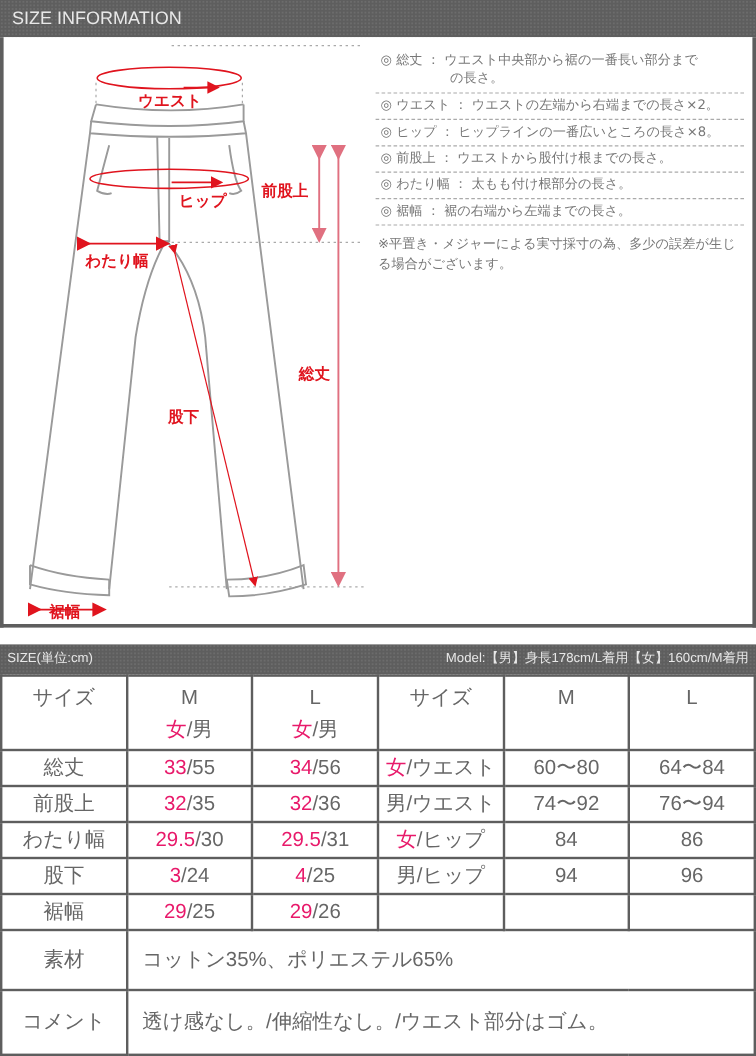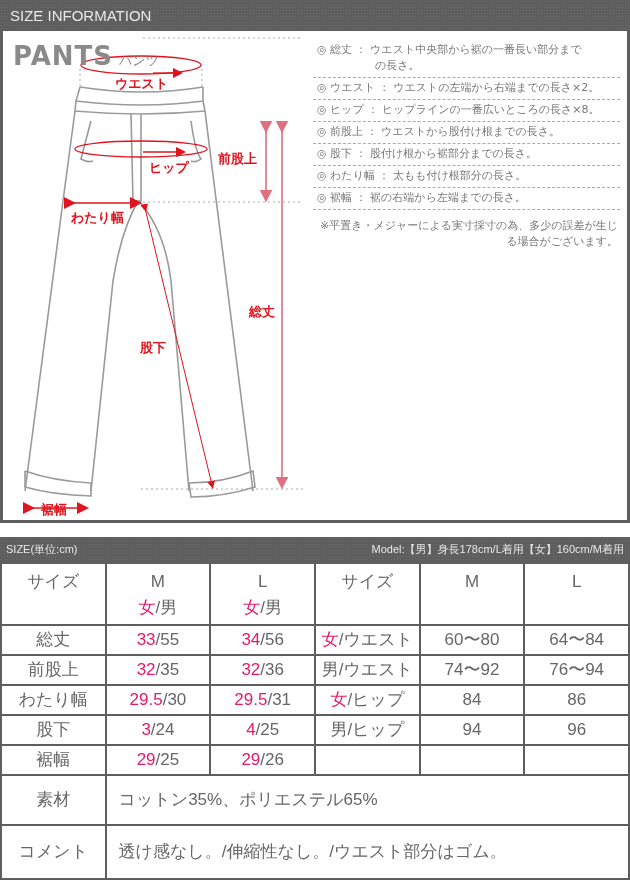--- a/index.html
+++ b/index.html
@@ -21,21 +21,21 @@
     background: #fff;
   }
   .pants-title { position: absolute; left: 10px; top: 10px; display: flex; align-items: baseline; }
   .pants-title .big { font-family: "DejaVu Sans", sans-serif; font-weight: bold; font-size: 26px; color: #8a8a8a; letter-spacing: 1px; }
   .pants-title .small { font-size: 13px; color: #888; margin-left: 6px; }
   .diagram { position: absolute; left: 0; top: 0; width: 310px; height: 490px; }
   .lbl { position: absolute; color: #e0141e; font-size: 13px; font-weight: bold; }
   .desc { position: absolute; left: 310px; top: 9px; width: 307px; font-size: 11px; color: #777; }
   .desc-item { border-bottom: 1px dashed #aaa; padding: 2px 4px 3px 4px; line-height: 16px; }
   .desc-item .cont { padding-left: 58px; display: block; font-family: Liberation Mono, monospace; }
-  .note { font-size: 11px; color: #777; line-height: 16px; padding: 8px 2px 0 2px; text-align: right; }
+  .note { font-size: 11px; color: #777; line-height: 16px; padding: 8px 2px 0 2px; }
   table.size { position: absolute; left: 0; top: 562px; width: 630px; border-collapse: collapse; }
   table.size td { border: 3px solid #5e5e5e; text-align: center; font-size: 17px; color: #666; padding: 0; height: 30px; line-height: 26px; font-family: "Liberation Sans", "DejaVu Sans", sans-serif; }
   .pink { color: #e8196a; }
   .hdr td { height: 62px !important; vertical-align: top; padding-top: 5px !important; line-height: 26px; }
   .wide td.val { text-align: left; padding-left: 12px !important; }
   .wide1 td { height: 50px !important; }
   .wide2 td { height: 54px !important; }
   table.size td { border-width: 2px; }
 </style>
 </head>
@@ -95,24 +95,20 @@
       <line x1="263" y1="96" x2="263" y2="165" stroke="#e07080" stroke-width="1.6" marker-start="url(#ahp)" marker-end="url(#ahp)"></line>
 
       <line x1="279" y1="96" x2="279" y2="452" stroke="#e07080" stroke-width="1.6" marker-start="url(#ahp)" marker-end="url(#ahp)"></line>
 
       <line x1="67" y1="172" x2="133" y2="172" stroke="#e0141e" stroke-width="1.5" marker-start="url(#ah)" marker-end="url(#ah)"></line>
 
       <line x1="142" y1="177" x2="209" y2="454" stroke="#e0141e" stroke-width="1" marker-start="url(#ah)" marker-end="url(#ah)"></line>
 
       <line x1="26" y1="477" x2="80" y2="477" stroke="#e0141e" stroke-width="1.5" marker-start="url(#ah)" marker-end="url(#ah)"></line>
     </svg>
-    <div class="pants-title">
-      <span class="big">PANTS</span>
-      <span class="small">パンツ</span>
-    </div>
     <span class="lbl" style="left:112px;top:44px;">ウエスト</span>
     <span class="lbl" style="left:146px;top:128px;">ヒップ</span>
     <span class="lbl" style="left:215px;top:119px;">前股上</span>
     <span class="lbl" style="left:68px;top:178px;">わたり幅</span>
     <span class="lbl" style="left:137px;top:308px;">股下</span>
     <span class="lbl" style="left:246px;top:272px;">総丈</span>
     <span class="lbl" style="left:38px;top:470px;">裾幅</span>
   </div>
 
   <div class="desc">
@@ -121,23 +117,20 @@
       <span class="cont">の長さ。</span>
     </div>
     <div class="desc-item">
       <span>◎</span> <span>ウエスト</span> ： <span>ウエストの左端から右端までの長さ×2。</span>
     </div>
     <div class="desc-item">
       <span>◎</span> <span>ヒップ</span> ： <span>ヒップラインの一番広いところの長さ×8。</span>
     </div>
     <div class="desc-item">
       <span>◎</span> <span>前股上</span> ： <span>ウエストから股付け根までの長さ。</span>
-    </div>
-    <div class="desc-item">
-      <span>◎</span> <span>股下</span> ： <span>股付け根から裾部分までの長さ。</span>
     </div>
     <div class="desc-item">
       <span>◎</span> <span>わたり幅</span> ： <span>太もも付け根部分の長さ。</span>
     </div>
     <div class="desc-item">
       <span>◎</span> <span>裾幅</span> ： <span>裾の右端から左端までの長さ。</span>
     </div>
     <div class="note">※平置き・メジャーによる実寸採寸の為、多少の誤差が生じる場合がございます。</div>
   </div>
 </div>

